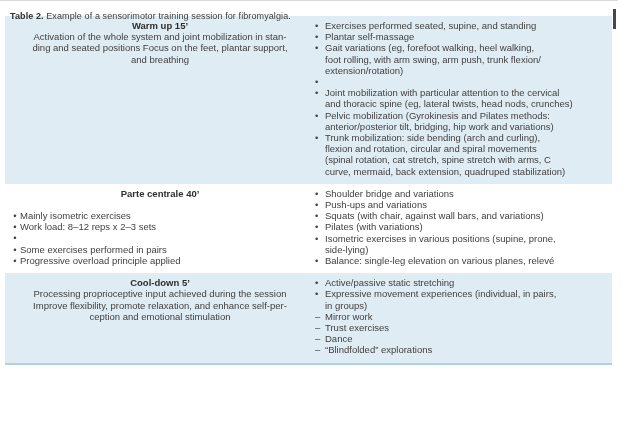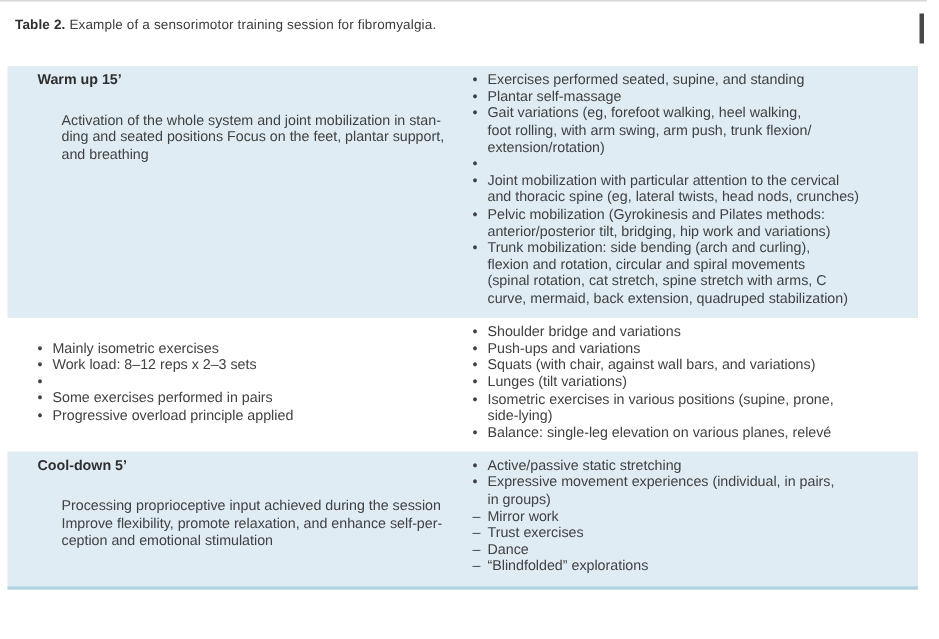--- a/index.html
+++ b/index.html
@@ -17,49 +17,49 @@
     width: 618px; height: 0;
     border-top: 1px solid #d9d9d9;
   }
   .edge-artifact {
     position: absolute; left: 613px; top: 9px;
     width: 3px; height: 20px;
     background: #474747;
   }
   .caption {
     box-sizing: border-box;
-    height: 44px;
+    height: 16px;
     padding: 11px 0 0 10px;
     font-size: 9px; line-height: 10px;
     color: #3c3c3c;
     letter-spacing: 0.1px;
   }
   .caption .lbl { font-weight: bold; color: #2f2f2f; }
   .table {
     width: 607px;
     margin-left: 5px;
     font-size: 9.5px;
     line-height: 11.2px;
   }
   .row {
     display: grid;
     grid-template-columns: 305px 1fr;
     padding: 4px 0 7px 0;
   }
   .row.blue { background: var(--row_blue, #dfecf4); }
   .row.last { border-bottom: 2px solid var(--bottom_border, #aed2e0); }
   .cell { overflow: hidden; }
-  .cell.left  { padding-left: 20px; }
+  .cell.left  { padding-left: 5px; text-align: center; }
   .cell.right { padding-left: 5px; }
   .row-title {
     margin: 0; font-size: 9.5px; line-height: 11.2px;
     font-weight: bold; color: #2e2e2e;
   }
   .row-desc {
-    margin: 16px; white-space: pre;
+    margin: 0; white-space: pre;
   }
   ul.items { list-style: none; margin: 0; padding: 0; }
   ul.items.gap-top:not(:empty) { margin-top: 11px; }
   li.item { display: flex; }
   li.item .marker { flex: 0 0 10px; width: 10px; }
   li.item .txt { white-space: pre; }
 </style>
 </head>
 <body>
 
@@ -113,20 +113,21 @@
 flexion and rotation, circular and spiral movements
 (spinal rotation, cat stretch, spine stretch with arms, C
 curve, mermaid, back extension, quadruped stabilization)</span>
           </li>
         </ul>
     </div>
   </section>
 
   <section class="row">
     <div class="cell left">
+      <h3 class="row-title">Parte centrale 40’</h3>
       <ul class="items gap-top">
           <li class="item">
             <span class="marker">•</span>
             <span class="txt">Mainly isometric exercises</span>
           </li>
           <li class="item">
             <span class="marker">•</span>
             <span class="txt">Work load: 8–12 reps x 2–3 sets</span>
           </li>
           <li class="item">
@@ -151,21 +152,21 @@
           <li class="item">
             <span class="marker">•</span>
             <span class="txt">Push-ups and variations</span>
           </li>
           <li class="item">
             <span class="marker">•</span>
             <span class="txt">Squats (with chair, against wall bars, and variations)</span>
           </li>
           <li class="item">
             <span class="marker">•</span>
-            <span class="txt">Lunges (tilt variations)</span>
+            <span class="txt">Pilates (with variations)</span>
           </li>
           <li class="item">
             <span class="marker">•</span>
             <span class="txt">Isometric exercises in various positions (supine, prone,
 side-lying)</span>
           </li>
           <li class="item">
             <span class="marker">•</span>
             <span class="txt">Balance: single-leg elevation on various planes, relevé</span>
           </li>

